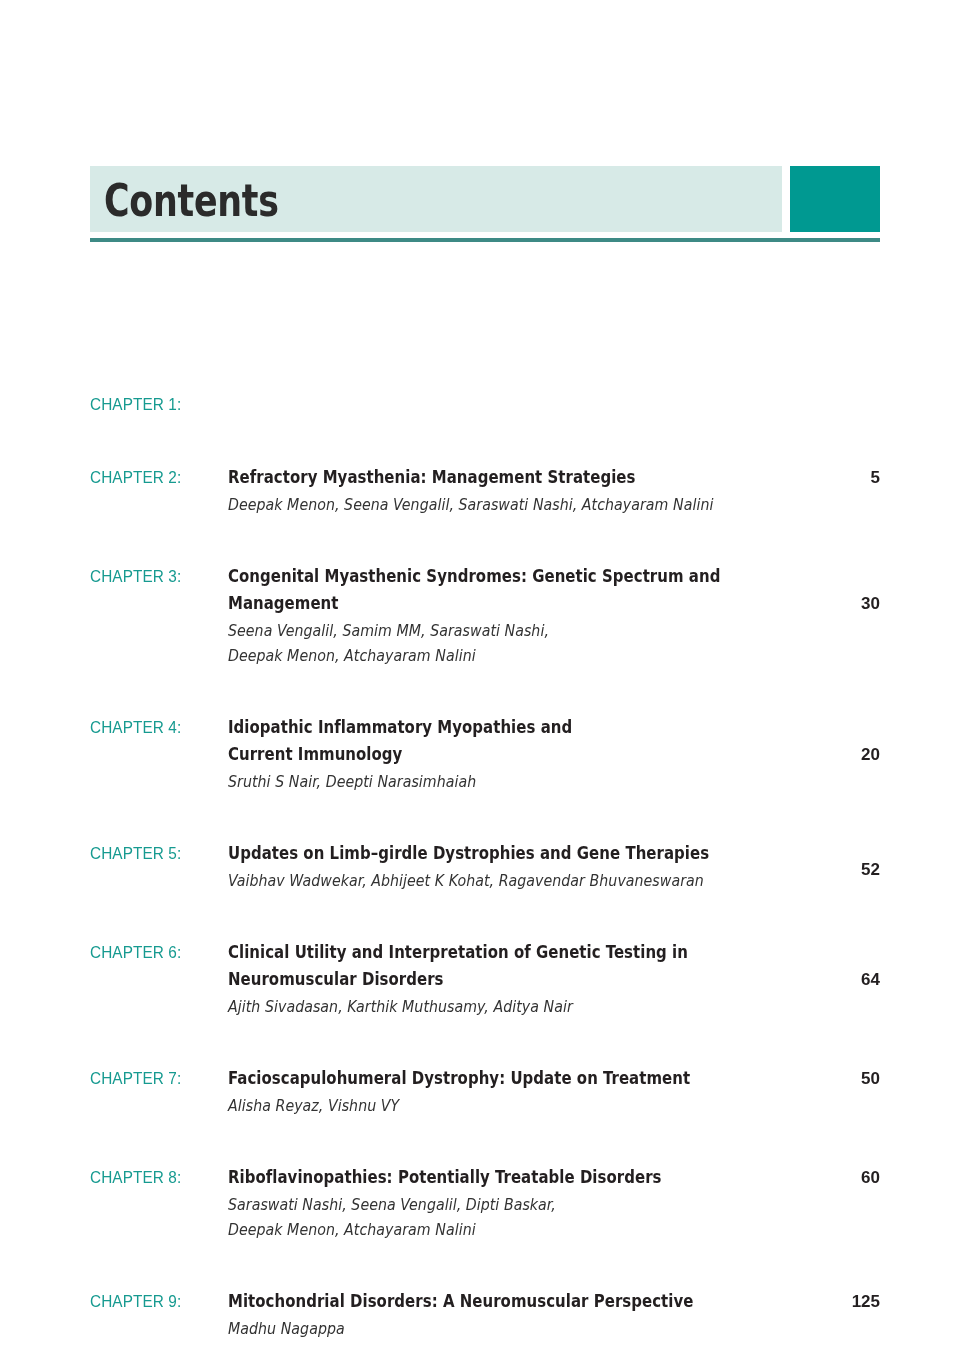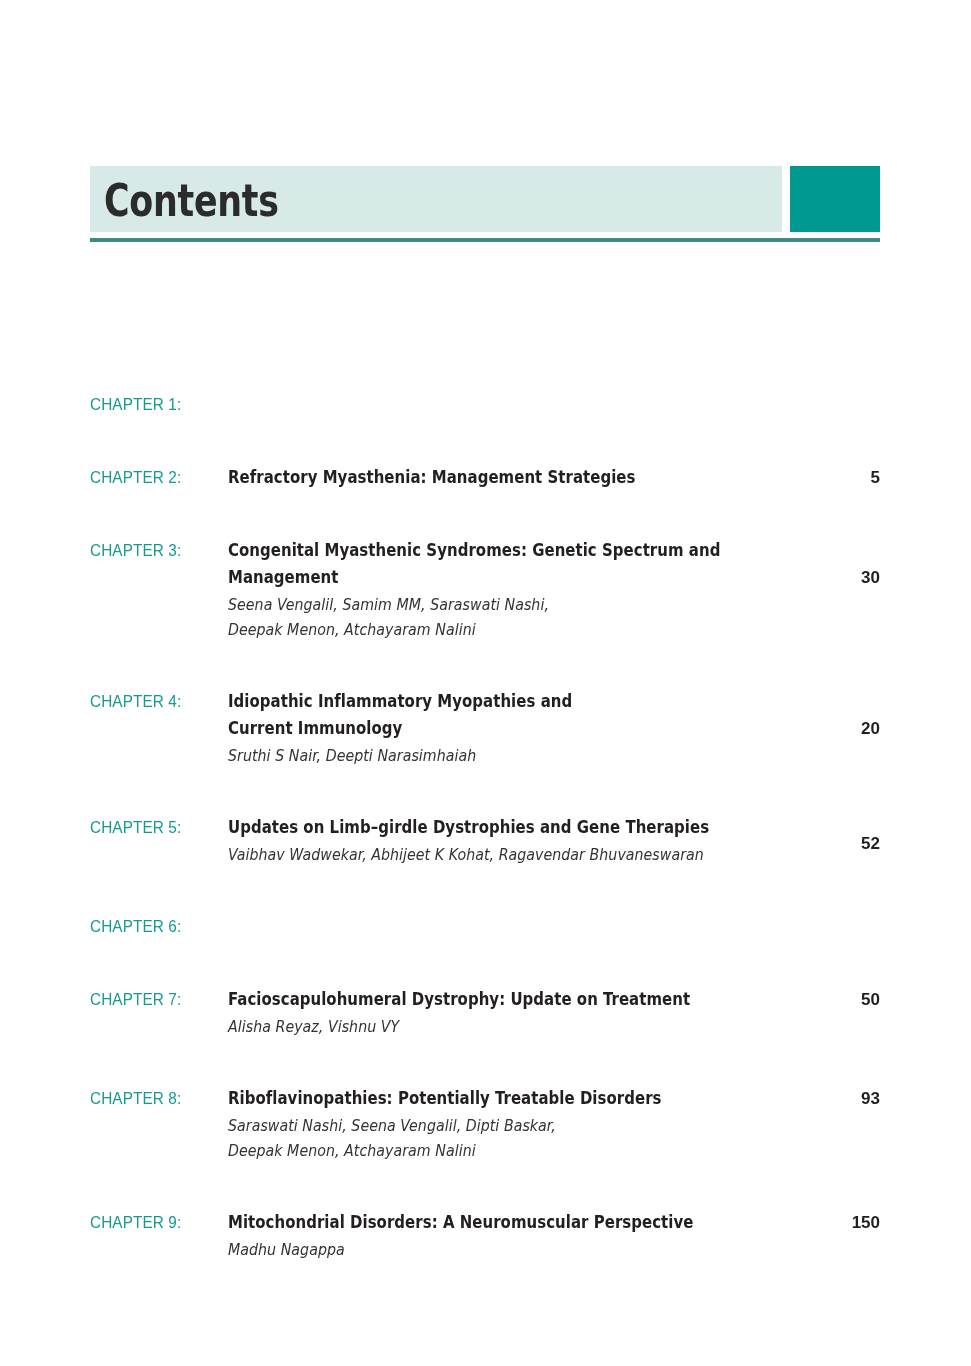--- a/index.html
+++ b/index.html
@@ -158,20 +158,23 @@
         </div>
       </div>
       <div class="toc-entry">
         <div class="toc-row">
           <div class="chapter-label">CHAPTER 2:</div>
           <div class="entry-body">
             <div class="title-block">
               <div class="title-line">Refractory Myasthenia: Management Strategies</div>
               <div class="page-num" style="top: 0px;">5</div>
             </div>
+            <div class="authors-block">
+              <div class="author-line">Deepak Menon, Seena Vengalil, Saraswati Nashi, Atchayaram Nalini</div>
+            </div>
           </div>
         </div>
       </div>
       <div class="toc-entry">
         <div class="toc-row">
           <div class="chapter-label">CHAPTER 3:</div>
           <div class="entry-body">
             <div class="title-block">
               <div class="title-line">Congenital Myasthenic Syndromes: Genetic Spectrum and</div>
               <div class="title-line">Management</div>
@@ -209,20 +212,30 @@
             </div>
             <div class="authors-block">
               <div class="author-line">Vaibhav Wadwekar, Abhijeet K Kohat, Ragavendar Bhuvaneswaran</div>
             </div>
           </div>
         </div>
       </div>
       <div class="toc-entry">
         <div class="toc-row">
           <div class="chapter-label">CHAPTER 6:</div>
+          <div class="entry-body">
+            <div class="title-block">
+              <div class="title-line">Clinical Utility and Interpretation of Genetic Testing in</div>
+              <div class="title-line">Neuromuscular Disorders</div>
+              <div class="page-num" style="top: 27px;">64</div>
+            </div>
+            <div class="authors-block">
+              <div class="author-line">Ajith Sivadasan, Karthik Muthusamy, Aditya Nair</div>
+            </div>
+          </div>
         </div>
       </div>
       <div class="toc-entry">
         <div class="toc-row">
           <div class="chapter-label">CHAPTER 7:</div>
           <div class="entry-body">
             <div class="title-block">
               <div class="title-line">Facioscapulohumeral Dystrophy: Update on Treatment</div>
               <div class="page-num" style="top: 0px;">50</div>
             </div>
@@ -231,36 +244,36 @@
             </div>
           </div>
         </div>
       </div>
       <div class="toc-entry">
         <div class="toc-row">
           <div class="chapter-label">CHAPTER 8:</div>
           <div class="entry-body">
             <div class="title-block">
               <div class="title-line">Riboflavinopathies: Potentially Treatable Disorders</div>
-              <div class="page-num" style="top: 0px;">93</div>
+              <div class="page-num" style="top: 0px;">60</div>
             </div>
             <div class="authors-block">
               <div class="author-line">Saraswati Nashi, Seena Vengalil, Dipti Baskar,</div>
               <div class="author-line">Deepak Menon, Atchayaram Nalini</div>
             </div>
           </div>
         </div>
       </div>
       <div class="toc-entry">
         <div class="toc-row">
           <div class="chapter-label">CHAPTER 9:</div>
           <div class="entry-body">
             <div class="title-block">
               <div class="title-line">Mitochondrial Disorders: A Neuromuscular Perspective</div>
-              <div class="page-num" style="top: 0px;">150</div>
+              <div class="page-num" style="top: 0px;">125</div>
             </div>
             <div class="authors-block">
               <div class="author-line">Madhu Nagappa</div>
             </div>
           </div>
         </div>
       </div>
     </div>
 
 </div>

